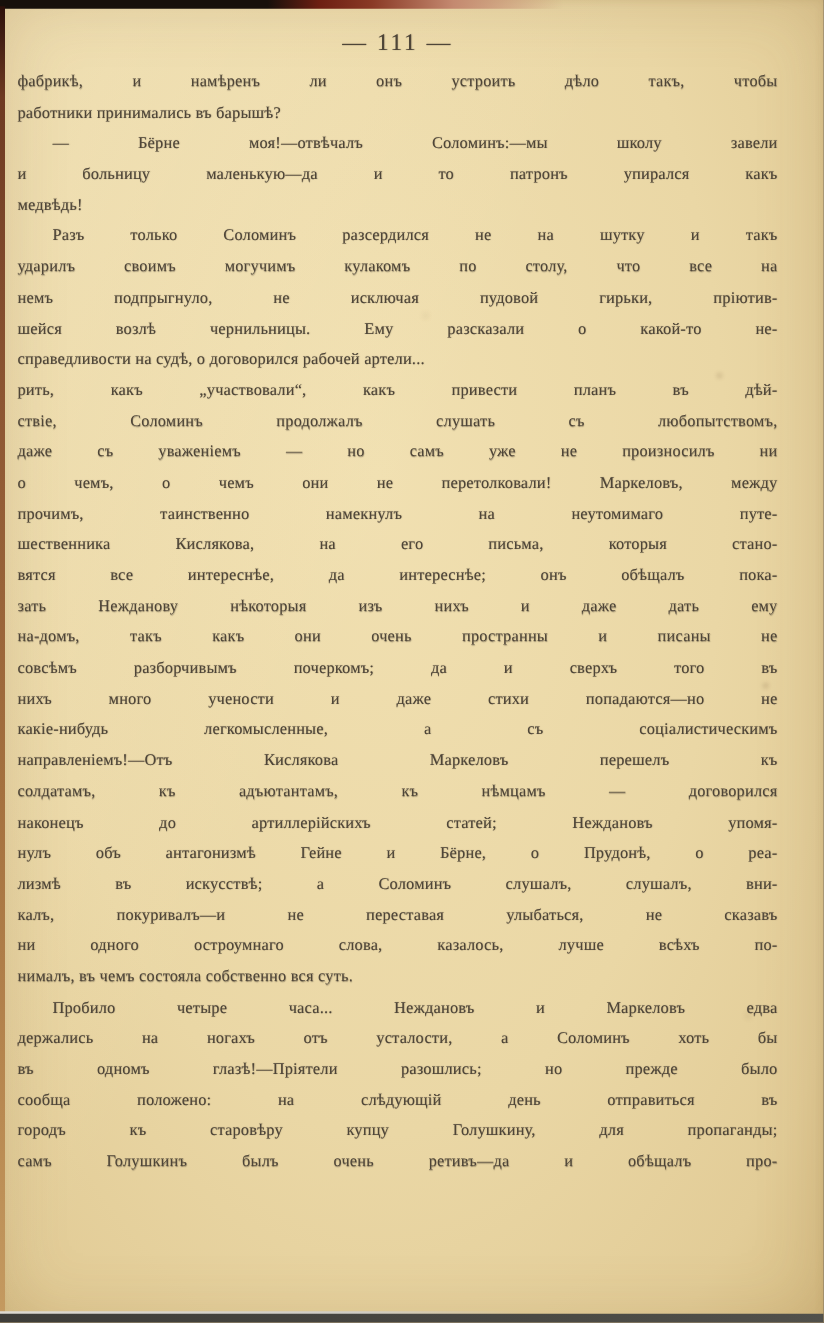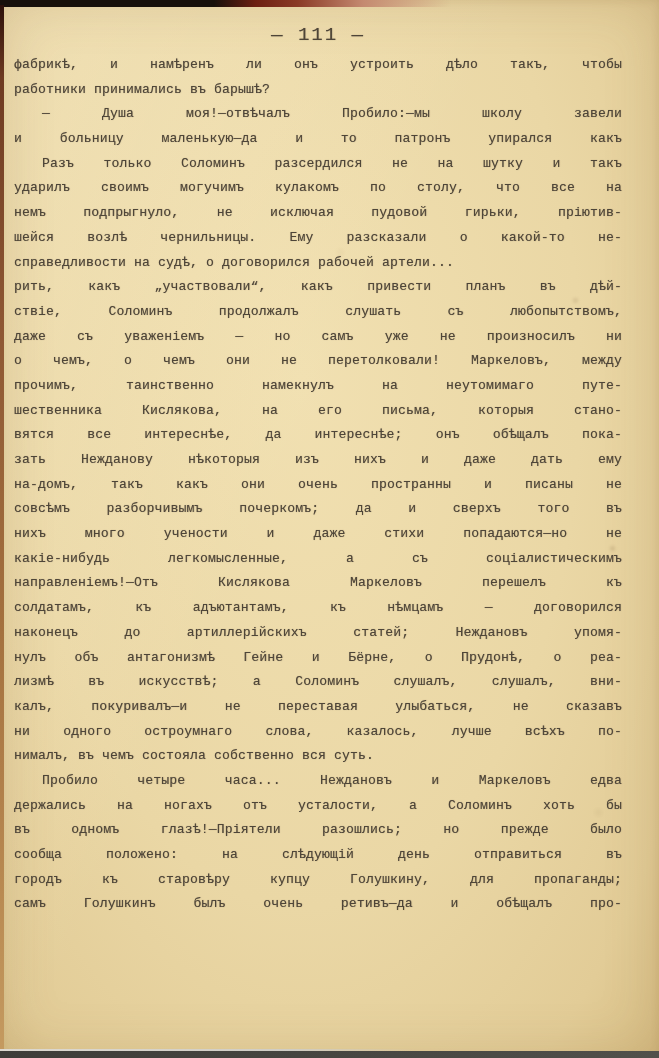--- a/index.html
+++ b/index.html
@@ -9,21 +9,21 @@
   }
   .scan {
     position: relative;
     width: 659px;
     height: 1058px;
     overflow: hidden;
     background:
       linear-gradient(115deg, rgba(255,246,216,0.30), rgba(255,246,216,0) 45%),
       radial-gradient(ellipse at 46% 36%, var(--paper_light) 0%, var(--paper) 55%, var(--paper_mid) 85%, var(--paper_edge) 100%);
     box-shadow: inset 0 0 55px rgba(128,92,38,0.20), inset 0 0 8px rgba(128,92,38,0.15);
-    font-family: Liberation Mono, monospace;
+    font-family: Liberation Serif, serif;
     color: var(--ink);
   }
 
   
   .edge-top {
     position: absolute;
     top: 0; left: 0;
     width: 465px; height: 7px;
     background: linear-gradient(to right,
       var(--top_strip_black) 0%,
@@ -108,22 +108,23 @@
   <div class="stains"></div>
 
   <div class="page-number">— 111 —</div>
 
   <div class="text-block">
       <div>
         <div class="line">фабрикѣ, и намѣренъ ли онъ устроить дѣло такъ, чтобы</div>
         <div class="line lastline">работники принимались въ барышѣ?</div>
       </div>
       <div>
-        <div class="line indent">— Душа моя!—отвѣчалъ Пробило:—мы школу завели</div>
+        <div class="line indent">— Бёрне моя!—отвѣчалъ Соломинъ:—мы школу завели</div>
         <div class="line">и больницу маленькую—да и то патронъ упирался какъ</div>
+        <div class="line lastline">медвѣдь!</div>
       </div>
       <div>
         <div class="line indent">Разъ только Соломинъ разсердился не на шутку и такъ</div>
         <div class="line">ударилъ своимъ могучимъ кулакомъ по столу, что все на</div>
         <div class="line">немъ подпрыгнуло, не исключая пудовой гирьки, пріютив-</div>
         <div class="line">шейся возлѣ чернильницы. Ему разсказали о какой-то не-</div>
         <div class="line lastline">справедливости на судѣ, о договорился рабочей артели...</div>
       </div>
       <div>
         <div class="line">рить, какъ „участвовали“, какъ привести планъ въ дѣй-</div>

